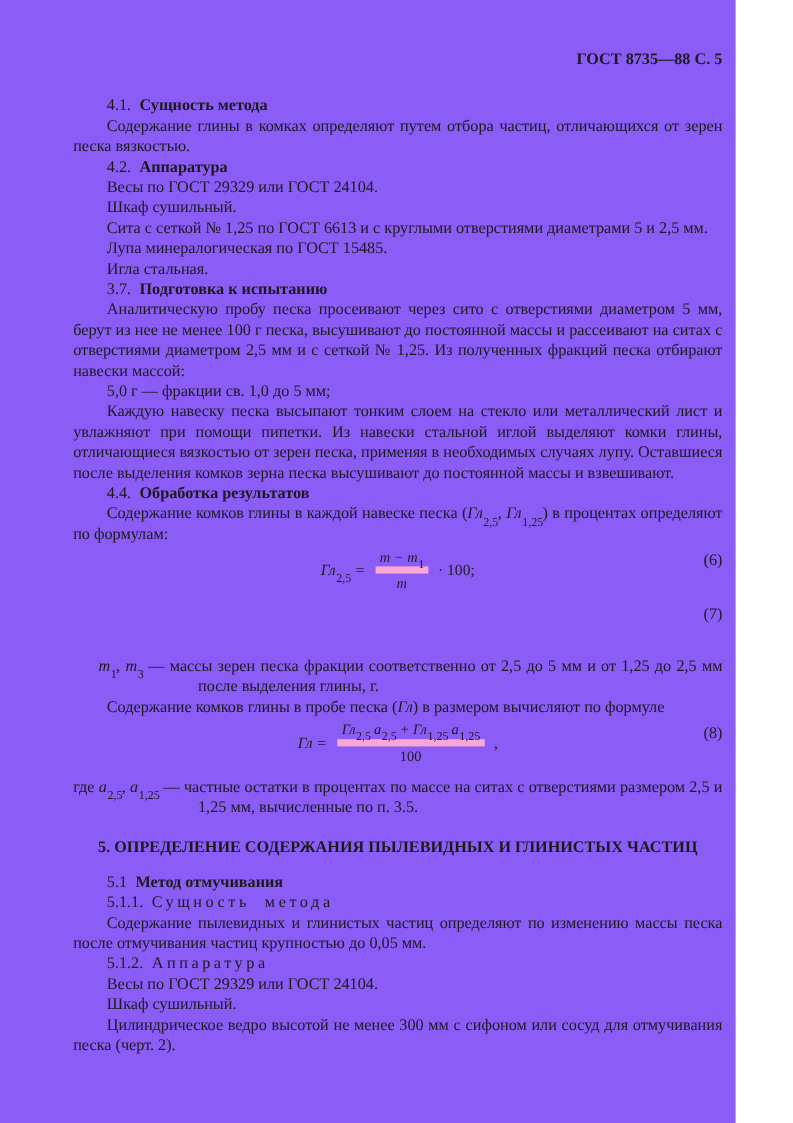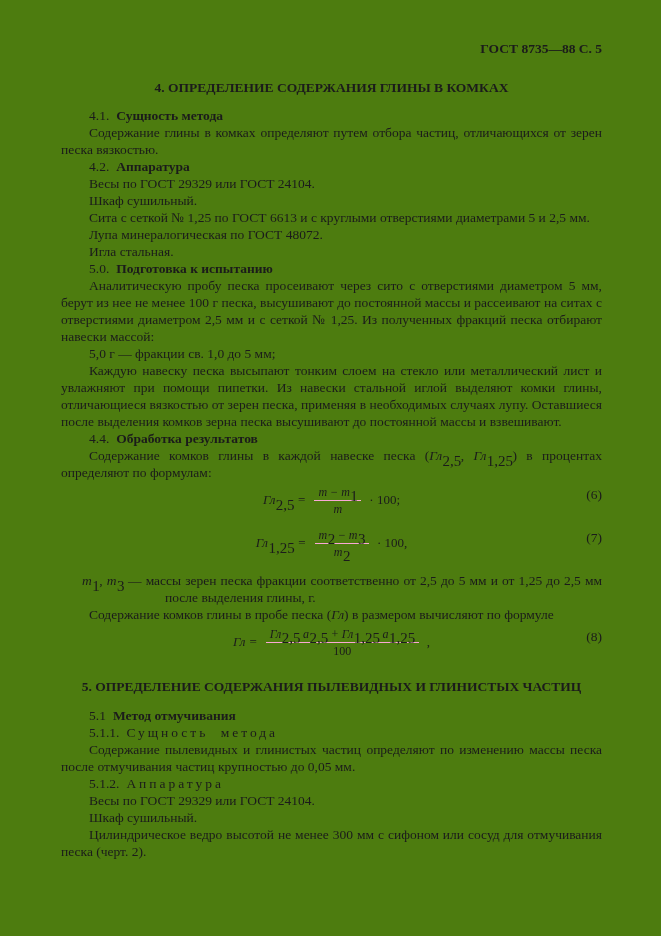--- a/index.html
+++ b/index.html
@@ -1,21 +1,21 @@
 <!DOCTYPE html>
 <html><head>
 <meta charset="utf-8">
 <style>
   * { box-sizing: border-box; }
   html, body { margin: 0; padding: 0; background: #ffffff; }
   .page {
     position: relative;
-    width: 661px;
+    width: 613px;
     height: 936px;
-    background: #4d7c0f;
+    background: #8b5cf6;
     font-family: "Liberation Serif", "DejaVu Serif", serif;
     color: #1b1b1b;
     overflow: hidden;
   }
   .content {
     position: absolute;
     left: 61px;
     top: 40px;
     width: 541px;
     font-size: 13.5px;
@@ -38,21 +38,21 @@
     text-indent: 28px;
   }
   .line { text-indent: 28px; }
   .clause { text-indent: 28px; }
   .clause .num { margin-right: 7px; }
   .clause b { font-weight: bold; }
   .spaced { letter-spacing: 0.22em; word-spacing: 0.45em; }
   i { font-style: italic; }
   sub {
     font-style: normal;
-    font-size: 15px;
+    font-size: 10px;
     line-height: 0;
     position: relative;
     top: 2px;
     left: 0.5px;
   }
   
   .fr2cell1 { display: inline-block; width: 78px; }
   .fr2cell2 { display: inline-block; width: 30px; }
   
   .formula-row {
@@ -70,21 +70,21 @@
     display: inline-block;
     vertical-align: middle;
     text-align: center;
     margin: 0 5px;
     position: relative;
     top: -1px;
   }
   .frac .num {
     display: block;
     padding: 0 4px 1px 4px;
-    border-bottom: 1px solid #f9a8d4;
+    border-bottom: 6px solid #f9a8d4;
     line-height: 14px;
     font-size: 12px;
   }
   .frac .den {
     display: block;
     padding-top: 1px;
     line-height: 14px;
     font-size: 12px;
   }
   .eq { margin: 0 4px; }
@@ -103,60 +103,59 @@
   .def.cont { text-indent: -83px; }
 </style>
 </head>
 <body>
 
 <div class="page">
   <div class="content">
 
     <div class="doc-header">ГОСТ 8735—88 С. 5</div>
 
-    <div class="sec-title">4. ОПРЕДЕЛЕНИЕ СОДЕРЖАНИЯ ГЛИНЫ В КОМКАХ</div>
 
     <p class="clause"><span class="num">4.1.</span><b>Сущность метода</b></p>
     <p class="para">Содержание глины в комках определяют путем отбора частиц, отличающихся от зерен песка вязкостью.</p>
 
     <p class="clause"><span class="num">4.2.</span><b>Аппаратура</b></p>
     <p class="line">Весы по ГОСТ 29329 или ГОСТ 24104.</p>
     <p class="line">Шкаф сушильный.</p>
     <p class="line">Сита с сеткой № 1,25 по ГОСТ 6613 и с круглыми отверстиями диаметрами 5 и 2,5 мм.</p>
-    <p class="line">Лупа минералогическая по ГОСТ 48072.</p>
+    <p class="line">Лупа минералогическая по ГОСТ 15485.</p>
     <p class="line">Игла стальная.</p>
 
-    <p class="clause"><span class="num">5.0.</span><b>Подготовка к испытанию</b></p>
+    <p class="clause"><span class="num">3.7.</span><b>Подготовка к испытанию</b></p>
     <p class="para">Аналитическую пробу песка просеивают через сито с отверстиями диаметром 5 мм, берут из нее не менее 100 г песка, высушивают до постоянной массы и рассеивают на ситах с отверстиями диаметром 2,5 мм и с сеткой № 1,25. Из полученных фракций песка отбирают навески массой:</p>
     <p class="line">5,0 г — фракции св. 1,0 до 5 мм;</p>
     <p class="para">Каждую навеску песка высыпают тонким слоем на стекло или металлический лист и увлажняют при помощи пипетки. Из навески стальной иглой выделяют комки глины, отличающиеся вязкостью от зерен песка, применяя в необходимых случаях лупу. Оставшиеся после выделения комков зерна песка высушивают до постоянной массы и взвешивают.</p>
 
     <p class="clause"><span class="num">4.4.</span><b>Обработка результатов</b></p>
     <p class="para"><span>Содержание комков глины в каждой навеске песка (</span><i>Гл</i><sub>2,5</sub><span>, </span><i>Гл</i><sub>1,25</sub><span>) в процентах определяют по формулам:</span></p>
 
     <div class="formula-row">
       <span class="formula"><i>Гл</i><sub>2,5</sub><span class="eq">=</span><span class="frac"><span class="num"><i>m − m</i><sub>1</sub></span><span class="den"><i>m</i></span></span><span class="mult">· 100;</span></span>
       <span class="eqtag">(6)</span>
     </div>
 
     <div class="formula-row">
-      <span class="formula"><i>Гл</i><sub>1,25</sub><span class="eq">=</span><span class="frac"><span class="num"><i>m</i><sub>2</sub><i> − m</i><sub>3</sub></span><span class="den"><i>m</i><sub>2</sub></span></span><span class="mult">· 100,</span></span>
       <span class="eqtag">(7)</span>
     </div>
 
 
     <p class="def cont"><i>m</i><sub>1</sub><span>, </span><i>m</i><sub>3</sub><span> — </span><span>массы зерен песка фракции соответственно от 2,5 до 5 мм и от 1,25 до 2,5 мм после выделения глины, г.</span></p>
 
     <p class="para"><span>Содержание комков глины в пробе песка (</span><i>Гл</i><span>) в размером вычисляют по формуле</span></p>
 
     <div class="formula-row">
       <span class="formula"><i>Гл</i><span class="eq">=</span><span class="frac"><span class="num"><i>Гл</i><sub>2,5</sub><i> a</i><sub>2,5</sub><i> + Гл</i><sub>1,25</sub><i> a</i><sub>1,25</sub></span><span class="den">100</span></span><span class="mult">,</span></span>
       <span class="eqtag">(8)</span>
     </div>
 
+    <p class="def"><span>где </span><i>a</i><sub>2,5</sub><span>, </span><i>a</i><sub>1,25</sub><span> — </span><span>частные остатки в процентах по массе на ситах с отверстиями размером 2,5 и 1,25 мм, вычисленные по п. 3.5.</span></p>
 
     <div class="sec-title s5">5. ОПРЕДЕЛЕНИЕ СОДЕРЖАНИЯ ПЫЛЕВИДНЫХ И ГЛИНИСТЫХ ЧАСТИЦ</div>
 
     <p class="clause"><span class="num">5.1</span><b>Метод отмучивания</b></p>
 
     <p class="clause"><span class="num">5.1.1.</span><span class="spaced">Сущность метода</span></p>
     <p class="para">Содержание пылевидных и глинистых частиц определяют по изменению массы песка после отмучивания частиц крупностью до 0,05 мм.</p>
 
     <p class="clause"><span class="num">5.1.2.</span><span class="spaced">Аппаратура</span></p>
     <p class="line">Весы по ГОСТ 29329 или ГОСТ 24104.</p>

